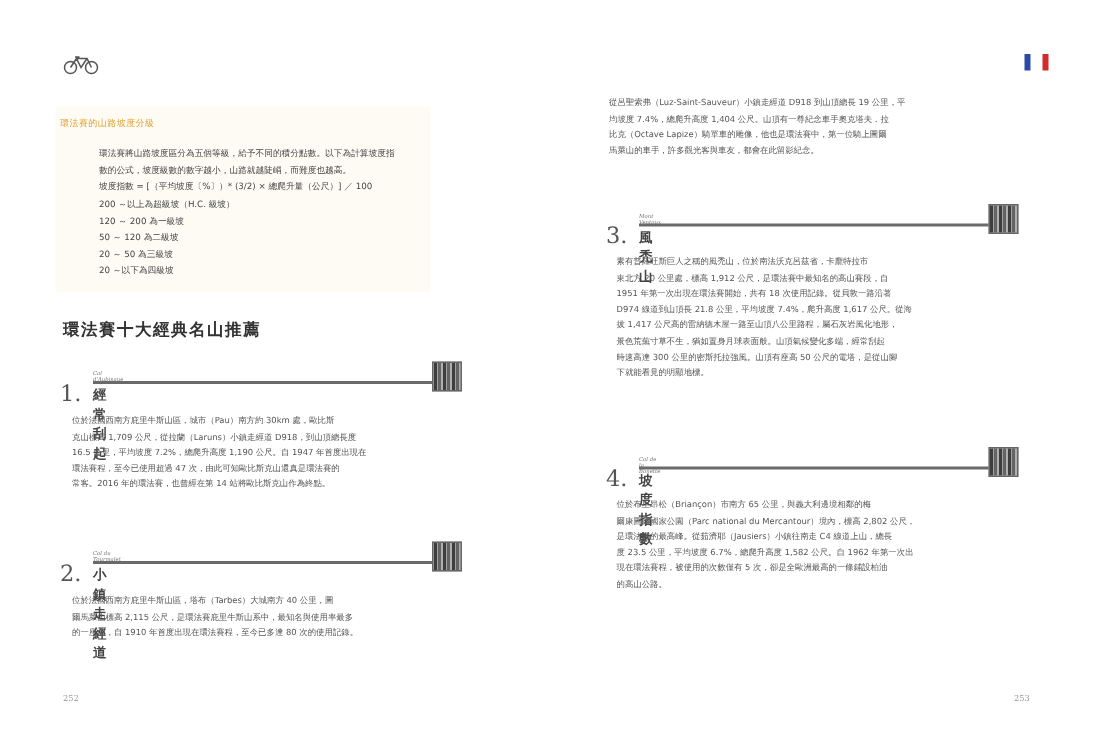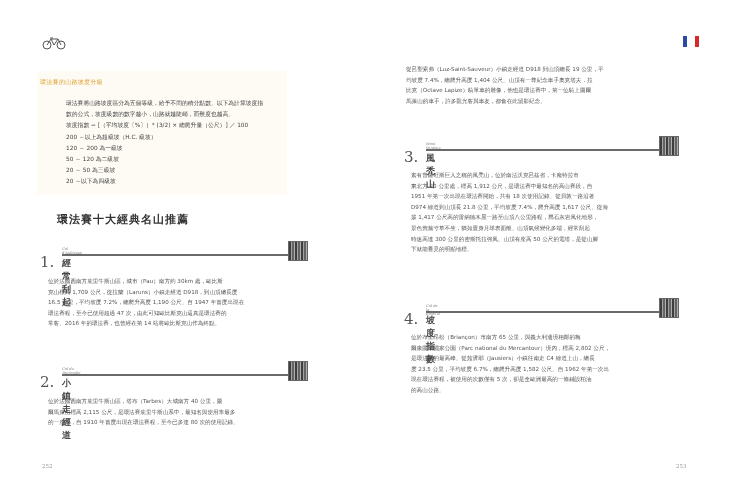--- a/index.html
+++ b/index.html
@@ -7,21 +7,21 @@
   .page{position:absolute;top:0;height:500px;background:#fff;}
   .page.left{left:0;width:371px;}
   .page.right{left:371px;width:372px;}
   .bike{position:absolute;left:42px;top:36px;width:24px;height:14px;}
   .flag{position:absolute;left:683px;top:36px;width:16px;height:11px;display:flex;gap:2px;}
   .flag span{flex:1;}
   .sidebar-box{position:absolute;left:37px;top:71px;width:250px;height:124px;background:#fdfbf4;}
   .sidebar-title{position:absolute;left:40px;top:78px;font-size:6px;color:#e0a030;font-family:"DejaVu Sans",sans-serif;letter-spacing:0.3px;}
   .sidebar-lines{position:absolute;left:66px;top:98px;font-size:5.8px;line-height:11.2px;color:#444;font-family:"DejaVu Sans",sans-serif;}
   .sidebar-lines div{white-space:nowrap;}
-  .section-title{position:absolute;left:57px;top:212px;font-size:11px;font-weight:bold;color:#333;letter-spacing:1px;}
+  .section-title{position:absolute;left:42px;top:212px;font-size:11px;font-weight:bold;color:#333;letter-spacing:1px;}
   .entry{position:absolute;}
   .entry .num{position:absolute;left:0;top:6px;font-size:15px;color:#555;font-family:"DejaVu Serif",serif;}
   .entry .fr{position:absolute;left:22px;top:0;font-size:3.6px;color:#777;font-style:italic;}
   .entry .rule{position:absolute;left:22px;top:7px;height:1.5px;background:#6a6a6a;}
   .entry .zh{position:absolute;left:22px;top:10px;font-size:9px;font-weight:bold;color:#444;}
   .entry .qr{position:absolute;top:-6px;width:20px;height:20px;border:1px solid #666;background:
      repeating-linear-gradient(90deg,#555 0 2px,#ddd 2px 3px,#888 3px 5px,#eee 5px 6px),
      #bbb;background-blend-mode:multiply;box-sizing:border-box;}
   .para{position:absolute;font-size:5.6px;line-height:10.6px;color:#555;font-family:"DejaVu Sans",sans-serif;}
   .para div{white-space:nowrap;}

